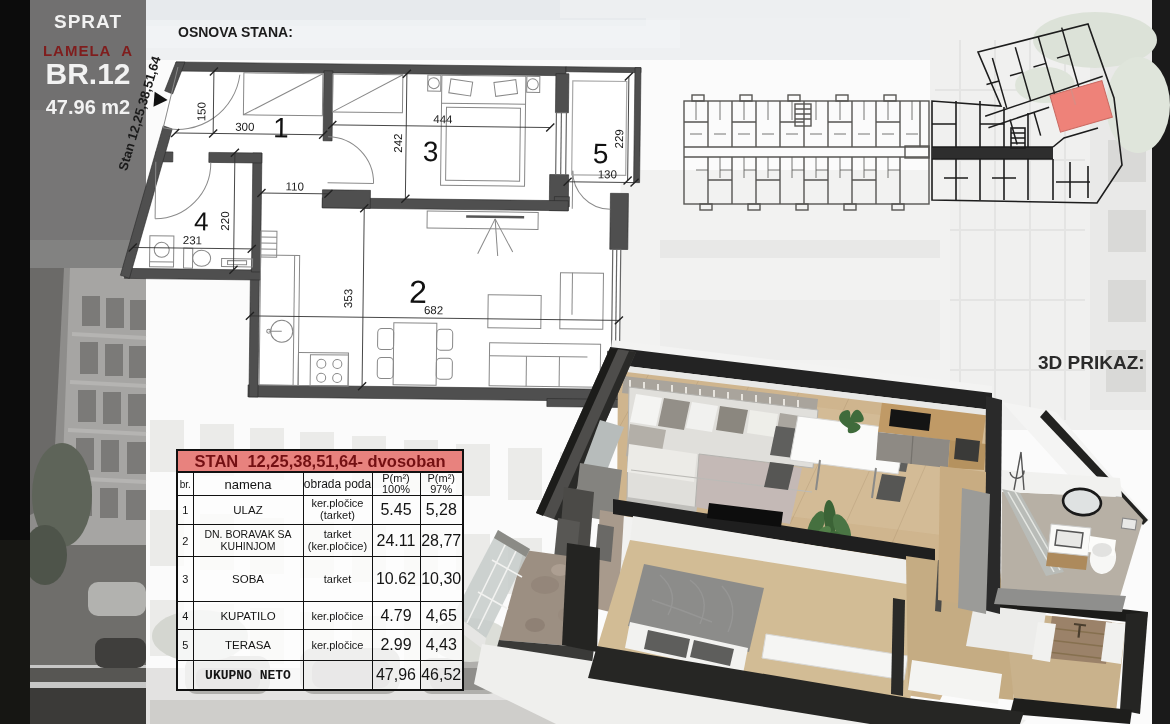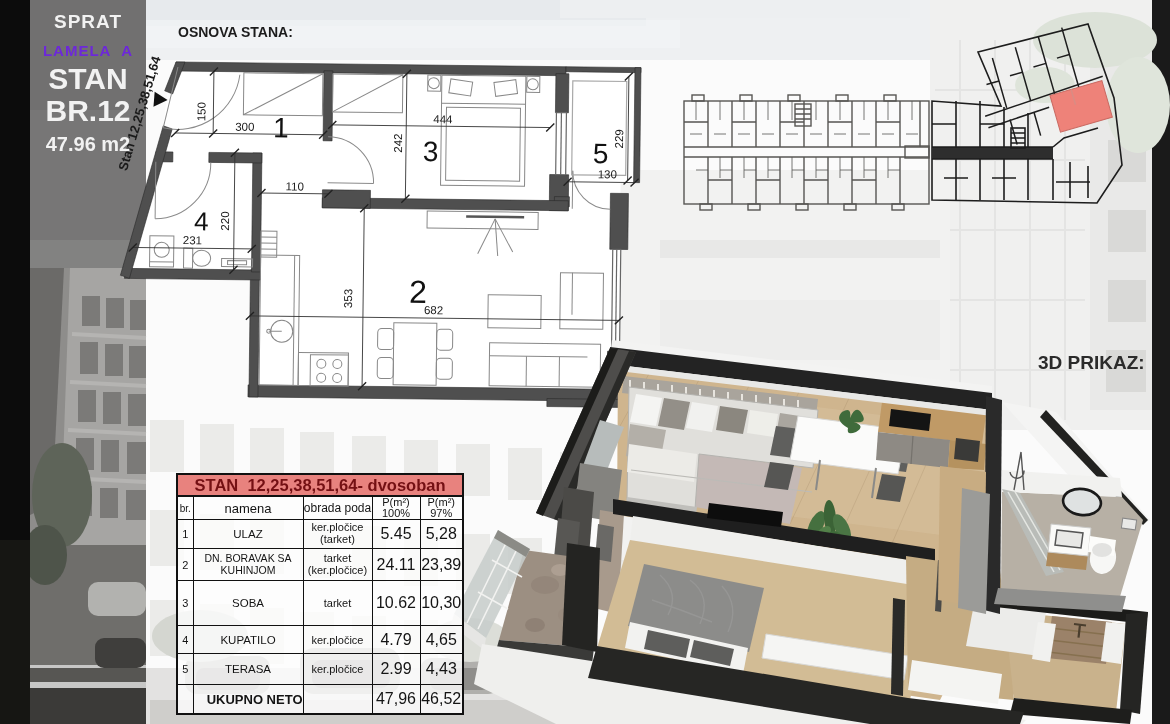--- a/index.html
+++ b/index.html
@@ -603,30 +603,29 @@
 
     <path d="M1024,490 l-3,-38 m-7,38 l7,-38 m-11,20 a7,7 0 1 0 14,-1.5" stroke="#555" stroke-width="1.4" fill="none"></path>
 
     <polygon points="998,588 1126,596 1122,612 994,604" fill="#8f8f8d"></polygon>
 
   </g>
 </svg>
 
 <div class="abs" style="left:30px;top:11px;width:116px;color:#f2f2f2;text-align:center;font-weight:bold;">
   <div style="font-size:19px;letter-spacing:1px;">SPRAT</div>
-  <div style="font-size:15px;color:#6d28d9;margin-top:9px;letter-spacing:1px;">LAMELA&nbsp; A</div>
-  <div style="font-size:30px;margin-top:3px;">STAN</div>
+  <div style="font-size:15px;color:#7f1d1d;margin-top:9px;letter-spacing:1px;">LAMELA&nbsp; A</div>
   <div style="font-size:30px;margin-top:-2px;">BR.12</div>
   <div style="font-size:20px;margin-top:5px;">47.96 m2</div>
 </div>
 
 <div class="abs" style="left:178px;top:24px;font-size:14px;font-weight:bold;color:#1c1c1c;">OSNOVA STANA:</div>
 <div class="abs" style="left:1038px;top:352px;font-size:19px;font-weight:bold;color:#2b2b2b;">3D PRIKAZ:</div>
 
-<div id="tablewrap" class="abs" style="left:176px;top:473px;border-radius:27px;">
+<div id="tablewrap" class="abs" style="left:176px;top:449px;border-radius:27px;">
 <table style="border-collapse:collapse;table-layout:fixed;width:286px;font-family:'Liberation Sans',sans-serif;color:#141414;">
   <colgroup>
           <col style="width:16px">
           <col style="width:110px">
           <col style="width:69px">
           <col style="width:48px">
           <col style="width:43px">
         </colgroup>
 
   <tbody>
@@ -648,21 +647,21 @@
     <td style="border:1.5px solid #111;font-size:11px;text-align:center;padding:0;line-height:1.05;">ker.pločice<br>(tarket)</td>
     <td style="border:1.5px solid #111;font-size:16px;text-align:center;padding:0;">5.45</td>
     <td style="border:1.5px solid #111;border-right:2.5px solid #111;font-size:16px;text-align:center;padding:0;">5,28</td>
   </tr>
 
   <tr style="background:rgba(252,252,252,0.82);">
     <td style="border:1.5px solid #111;border-left:2.5px solid #111;font-size:11px;text-align:center;padding:0;height:31px;">2</td>
     <td style="border:1.5px solid #111;font-size:10.5px;text-align:center;padding:0;line-height:1.1;white-space:nowrap;">DN. BORAVAK SA<br>KUHINJOM</td>
     <td style="border:1.5px solid #111;font-size:11px;text-align:center;padding:0;line-height:1.05;">tarket<br>(ker.pločice)</td>
     <td style="border:1.5px solid #111;font-size:16px;text-align:center;padding:0;">24.11</td>
-    <td style="border:1.5px solid #111;border-right:2.5px solid #111;font-size:16px;text-align:center;padding:0;">23,39</td>
+    <td style="border:1.5px solid #111;border-right:2.5px solid #111;font-size:16px;text-align:center;padding:0;">28,77</td>
   </tr>
 
   <tr style="background:rgba(252,252,252,0.82);">
     <td style="border:1.5px solid #111;border-left:2.5px solid #111;font-size:11px;text-align:center;padding:0;height:28px;">3</td>
     <td style="border:1.5px solid #111;font-size:11.5px;text-align:center;padding:16px;">SOBA</td>
     <td style="border:1.5px solid #111;font-size:11px;text-align:center;padding:0;">tarket</td>
     <td style="border:1.5px solid #111;font-size:16px;text-align:center;padding:0;">10.62</td>
     <td style="border:1.5px solid #111;border-right:2.5px solid #111;font-size:16px;text-align:center;padding:0;">10,30</td>
   </tr>
 
@@ -677,21 +676,21 @@
   <tr style="background:rgba(252,252,252,0.82);">
     <td style="border:1.5px solid #111;border-left:2.5px solid #111;font-size:11px;text-align:center;padding:0;height:30px;">5</td>
     <td style="border:1.5px solid #111;font-size:11.5px;text-align:center;padding:0;">TERASA</td>
     <td style="border:1.5px solid #111;font-size:11px;text-align:center;padding:0;">ker.pločice</td>
     <td style="border:1.5px solid #111;font-size:16px;text-align:center;padding:0;">2.99</td>
     <td style="border:1.5px solid #111;border-right:2.5px solid #111;font-size:16px;text-align:center;padding:0;">4,43</td>
   </tr>
 
   <tr style="background:rgba(252,252,252,0.82);">
     <td style="border:1.5px solid #111;border-left:2.5px solid #111;border-bottom:2.5px solid #111;padding:0;height:28px;"></td>
-    <td style="border:1.5px solid #111;border-bottom:2.5px solid #111;font-size:13px;font-weight:bold;text-align:right;padding:0;white-space:nowrap;">UKUPNO NETO</td>
+    <td style="border:1.5px solid #111;border-bottom:2.5px solid #111;font-size:13px;font-weight:bold;text-align:center;padding:0;white-space:nowrap;font-family:Liberation Mono, monospace;">UKUPNO NETO</td>
     <td style="border:1.5px solid #111;border-bottom:2.5px solid #111;padding:0;"></td>
     <td style="border:1.5px solid #111;border-bottom:2.5px solid #111;font-size:16px;text-align:center;padding:0;">47,96</td>
     <td style="border:1.5px solid #111;border-right:2.5px solid #111;border-bottom:2.5px solid #111;font-size:16px;text-align:center;padding:0;">46,52</td>
   </tr>
 </tbody>
       </table>
 </div>
 </div>
 
 </body></html>

